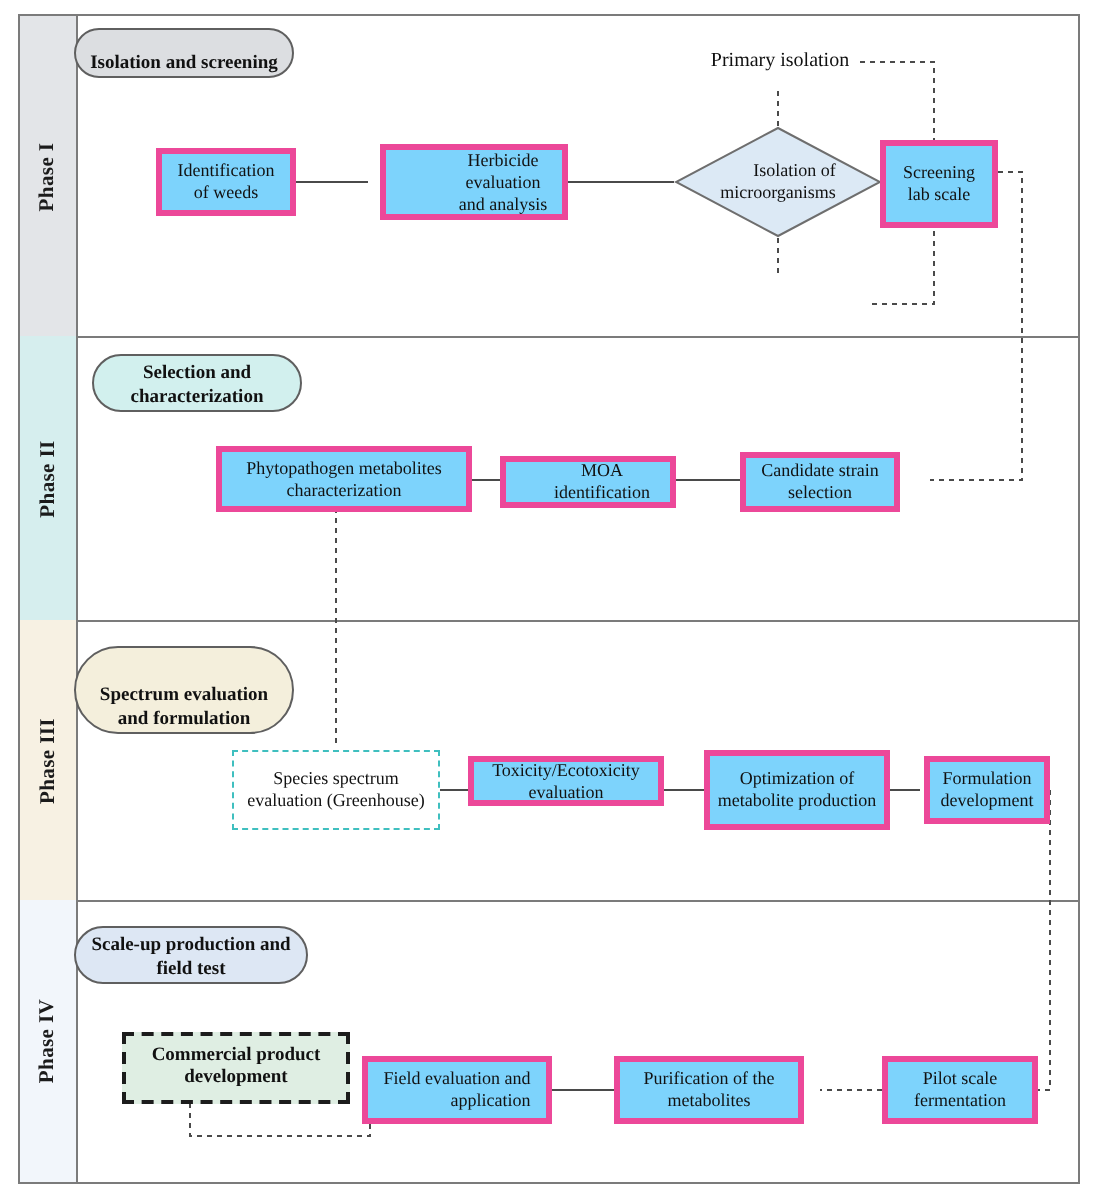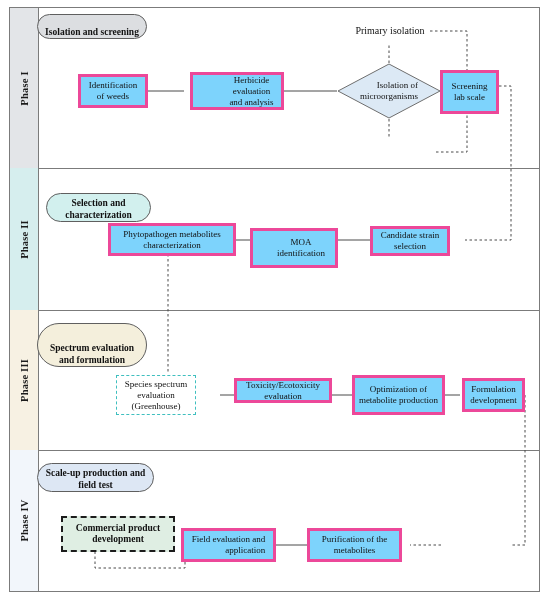--- a/index.html
+++ b/index.html
@@ -198,41 +198,41 @@
 
   <div class="box" style="left:440px;top:70px;width:59px;height:44px;">
     <span>Screening<br>lab scale</span>
   </div>
 
   <div class="flabel" style="left:338px;top:25px;width:104px;">
     <span>Primary isolation</span>
   </div>
 
 
-  <div class="pill" style="left:46px;top:177px;width:105px;height:29px;background:#d2f0ee;margin-top:16px;">
+  <div class="pill" style="left:46px;top:177px;width:105px;height:29px;background:#d2f0ee;">
     <span>Selection and<br>characterization</span>
   </div>
 
   <div class="box" style="left:108px;top:223px;width:128px;height:33px;">
     <span>Phytopathogen metabolites<br>characterization</span>
   </div>
 
-  <div class="box" style="left:250px;top:228px;width:88px;height:40px;padding-left:17px;">
+  <div class="box" style="left:250px;top:228px;width:88px;height:26px;padding-left:17px;">
     <span>MOA identification</span>
   </div>
 
   <div class="box" style="left:370px;top:226px;width:80px;height:30px;">
     <span>Candidate strain<br>selection</span>
   </div>
 
   <div class="pill" style="left:37px;top:323px;width:110px;height:44px;background:#f4efdc;">
     <span>Spectrum evaluation<br>and formulation</span>
   </div>
 
-  <div class="box dashed-teal" style="left:116px;top:375px;width:80px;height:40px;">
+  <div class="box dashed-teal" style="left:116px;top:375px;width:104px;height:40px;">
     <span>Species spectrum<br>evaluation (Greenhouse)</span>
   </div>
 
   <div class="box" style="left:234px;top:378px;width:98px;height:25px;">
     <span>Toxicity/Ecotoxicity<br>evaluation</span>
   </div>
 
   <div class="box" style="left:352px;top:375px;width:93px;height:40px;">
     <span>Optimization of<br>metabolite production</span>
   </div>
@@ -250,14 +250,17 @@
   </div>
 
   <div class="box" style="left:181px;top:528px;width:95px;height:34px;text-align:right;">
     <span>Field evaluation and<br>application</span>
   </div>
 
   <div class="box" style="left:307px;top:528px;width:95px;height:34px;">
     <span>Purification of the<br>metabolites</span>
   </div>
 
+  <div class="box" style="left:441px;top:528px;width:78px;height:34px;">
+    <span>Pilot scale<br>fermentation</span>
+  </div>
 
 </div>
 
 </body></html>

